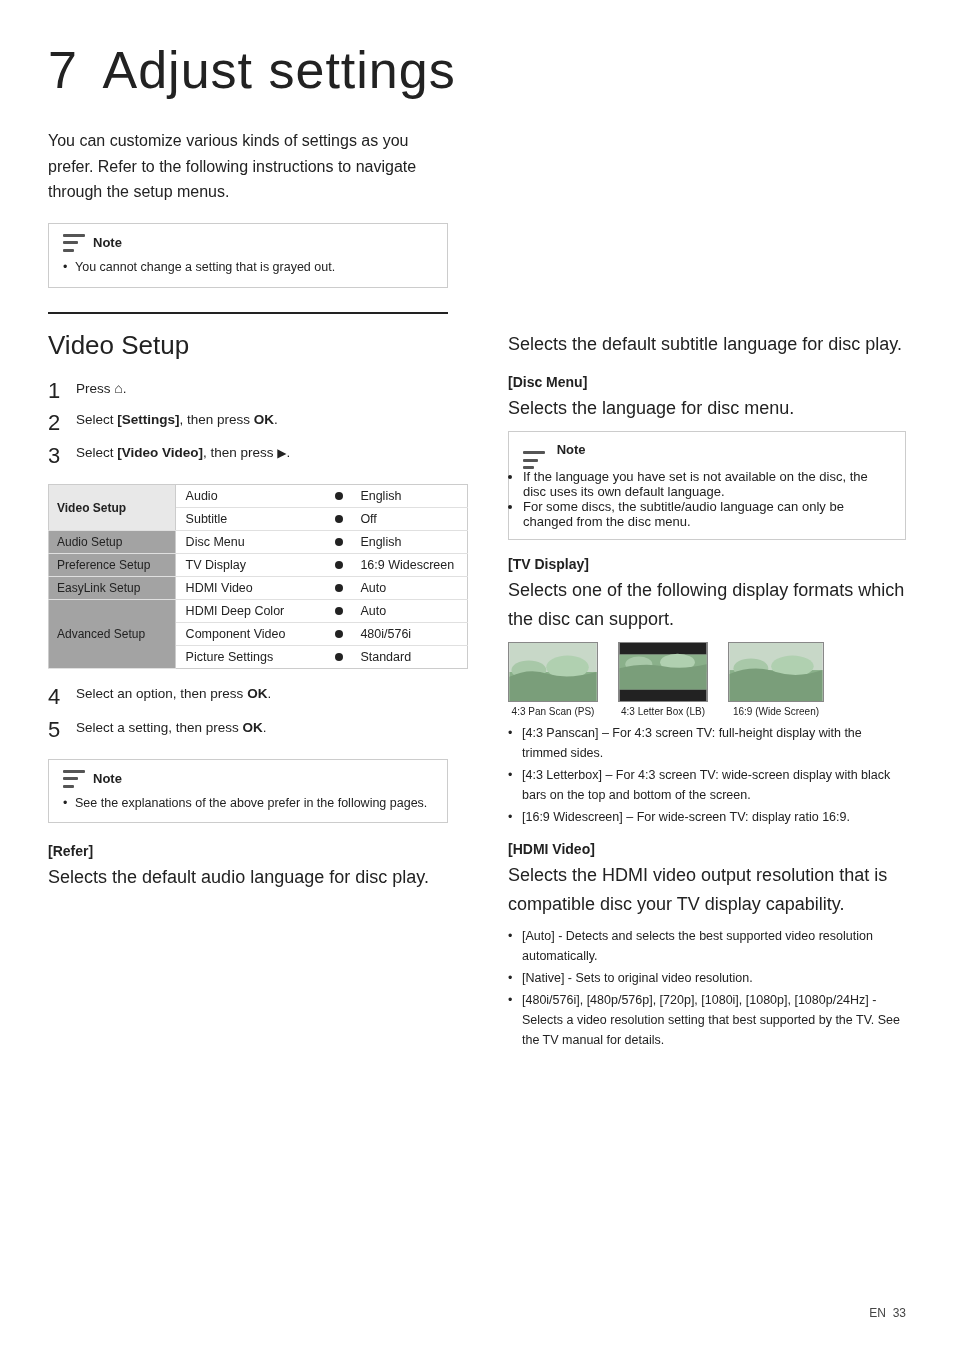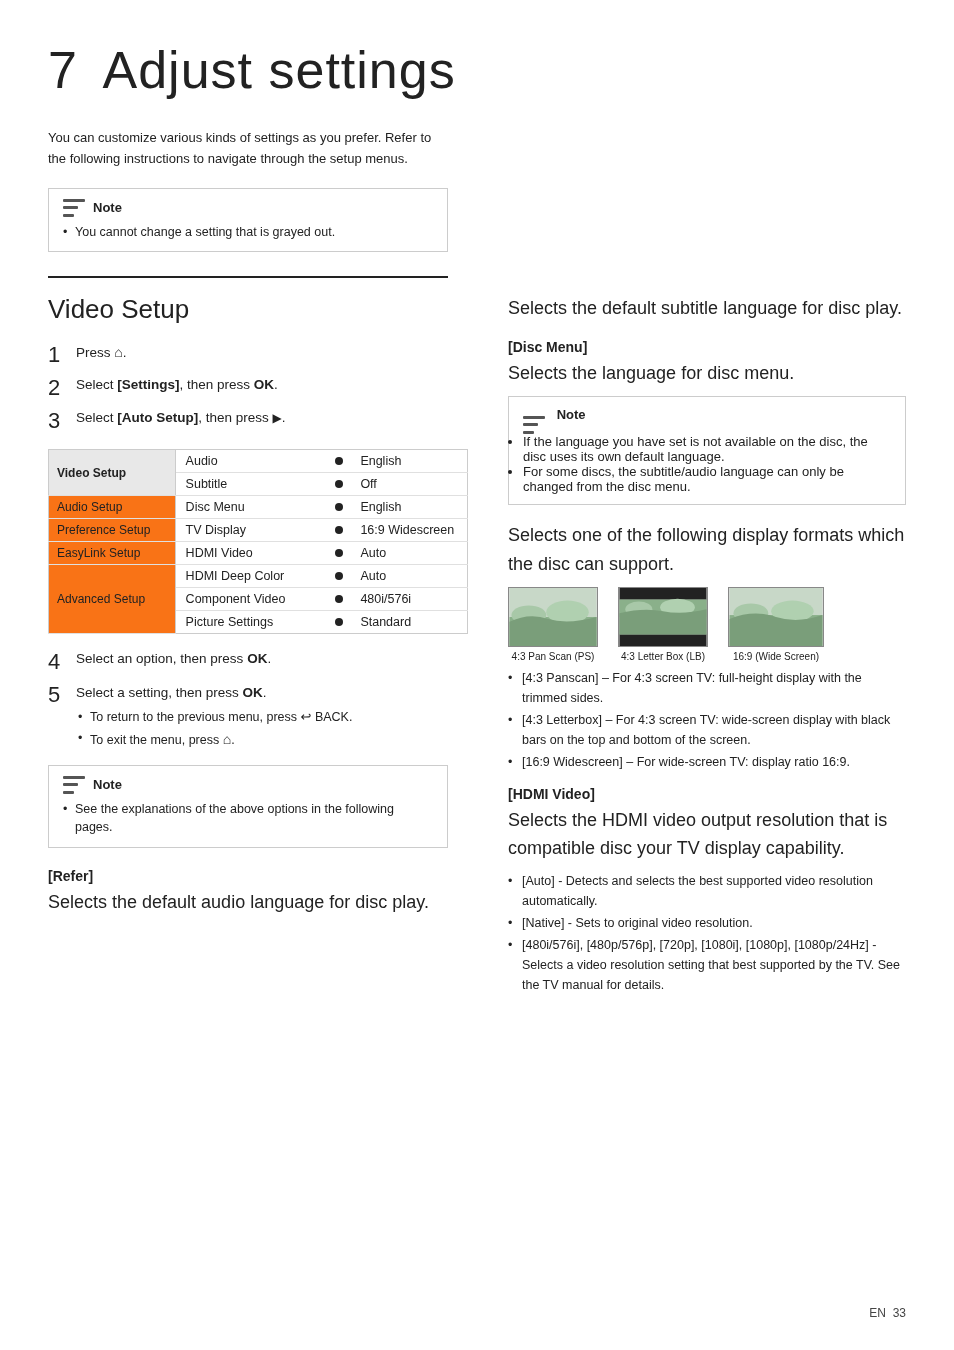--- a/index.html
+++ b/index.html
@@ -17,21 +17,21 @@
       font-weight: 300;
       letter-spacing: 1px;
       margin-bottom: 28px;
     }
     h1 span {
       font-size: 52px;
       font-weight: 300;
       margin-right: 12px;
     }
     .intro {
-      font-size: 13px;
+      font-size: 16px;
       line-height: 1.6;
       max-width: 400px;
       margin-bottom: 18px;
     }
     .note-box {
       border: 1px solid #ccc;
       padding: 10px 14px;
       margin-bottom: 20px;
       max-width: 400px;
       background: #fff;
@@ -143,21 +143,21 @@
     }
     .setup-table td {
       padding: 4px 8px;
       border-bottom: 1px solid #e0e0e0;
       vertical-align: middle;
     }
     .setup-table tr:last-child td {
       border-bottom: none;
     }
     .setup-table .col-menu {
-      background: #f97316;
+      background: #a3a3a3;
       font-size: 12px;
       width: 110px;
       border-right: 1px solid #ccc;
     }
     .setup-table .col-option {
       width: 130px;
       padding-left: 10px;
     }
     .setup-table .col-dot {
       width: 24px;
@@ -317,21 +317,21 @@
       <div class="step">
         <span class="step-num">1</span>
         <span class="step-text">Press <span class="home-icon">⌂</span>.</span>
       </div>
       <div class="step">
         <span class="step-num">2</span>
         <span class="step-text">Select <strong>[Settings]</strong>, then press <strong>OK</strong>.</span>
       </div>
       <div class="step">
         <span class="step-num">3</span>
-        <span class="step-text">Select <strong>[Auto Setup]</strong>, then press <span class="arrow-right">▶</span>.</span>
+        <span class="step-text">Select <strong>[Video Video]</strong>, then press <span class="arrow-right">▶</span>.</span>
       </div>
     </div>
 
     <table class="setup-table">
       <tbody>
         <tr>
           <td class="col-menu col-menu-row-1" rowspan="2">Video Setup</td>
           <td class="col-option">Audio</td>
           <td class="col-dot"><span class="dot"></span></td>
           <td class="col-value">English</td>
@@ -380,39 +380,35 @@
 
     <div class="steps-bottom">
       <div class="step">
         <span class="step-num">4</span>
         <span class="step-text">Select an option, then press <strong>OK</strong>.</span>
       </div>
       <div class="step" style="align-items: flex-start;">
         <span class="step-num">5</span>
         <div>
           <span class="step-text">Select a setting, then press <strong>OK</strong>.</span>
-          <ul class="step-sub">
-            <li>To return to the previous menu, press <span class="back-icon">↩</span> BACK.</li>
-            <li>To exit the menu, press <span class="home-icon">⌂</span>.</li>
-          </ul>
         </div>
       </div>
     </div>
 
     <div class="note-box">
       <div class="note-header">
         <div class="note-icon">
           <span></span>
             <span></span>
             <span></span>
         </div>
         <span class="note-label">Note</span>
       </div>
       <ul>
-        <li>See the explanations of the above options in the following pages.</li>
+        <li>See the explanations of the above prefer in the following pages.</li>
       </ul>
     </div>
 
     <div style="margin-top: 20px;">
       <div class="section-heading section-heading-bracket">[Refer]</div>
       <p class="section-desc">Selects the default audio language for disc play.</p>
     </div>
 
   </div>
 
@@ -435,20 +431,21 @@
         </div>
         <span class="note-label">Note</span>
       </div>
       <ul>
         <li>If the language you have set is not available on the disc, the disc uses its own default language.</li>
         <li>For some discs, the subtitle/audio language can only be changed from the disc menu.</li>
       </ul>
     </div>
 
     <div style="margin-top: 16px;">
+      <div class="section-heading section-heading-bracket">[TV Display]</div>
       <p class="section-desc">Selects one of the following display formats which the disc can support.</p>
 
       <div class="tv-display-images">
         <div class="tv-img-wrapper">
           <div class="tv-screen">
             <svg viewBox="0 0 90 60" xmlns="http://www.w3.org/2000/svg">
               <rect width="90" height="60" fill="#c8d8c8"></rect>
               <rect x="0" y="30" width="90" height="30" fill="#8ab08a"></rect>
               <ellipse cx="20" cy="28" rx="18" ry="10" fill="#a8c8a8"></ellipse>
               <ellipse cx="60" cy="25" rx="22" ry="12" fill="#b0d0b0"></ellipse>

